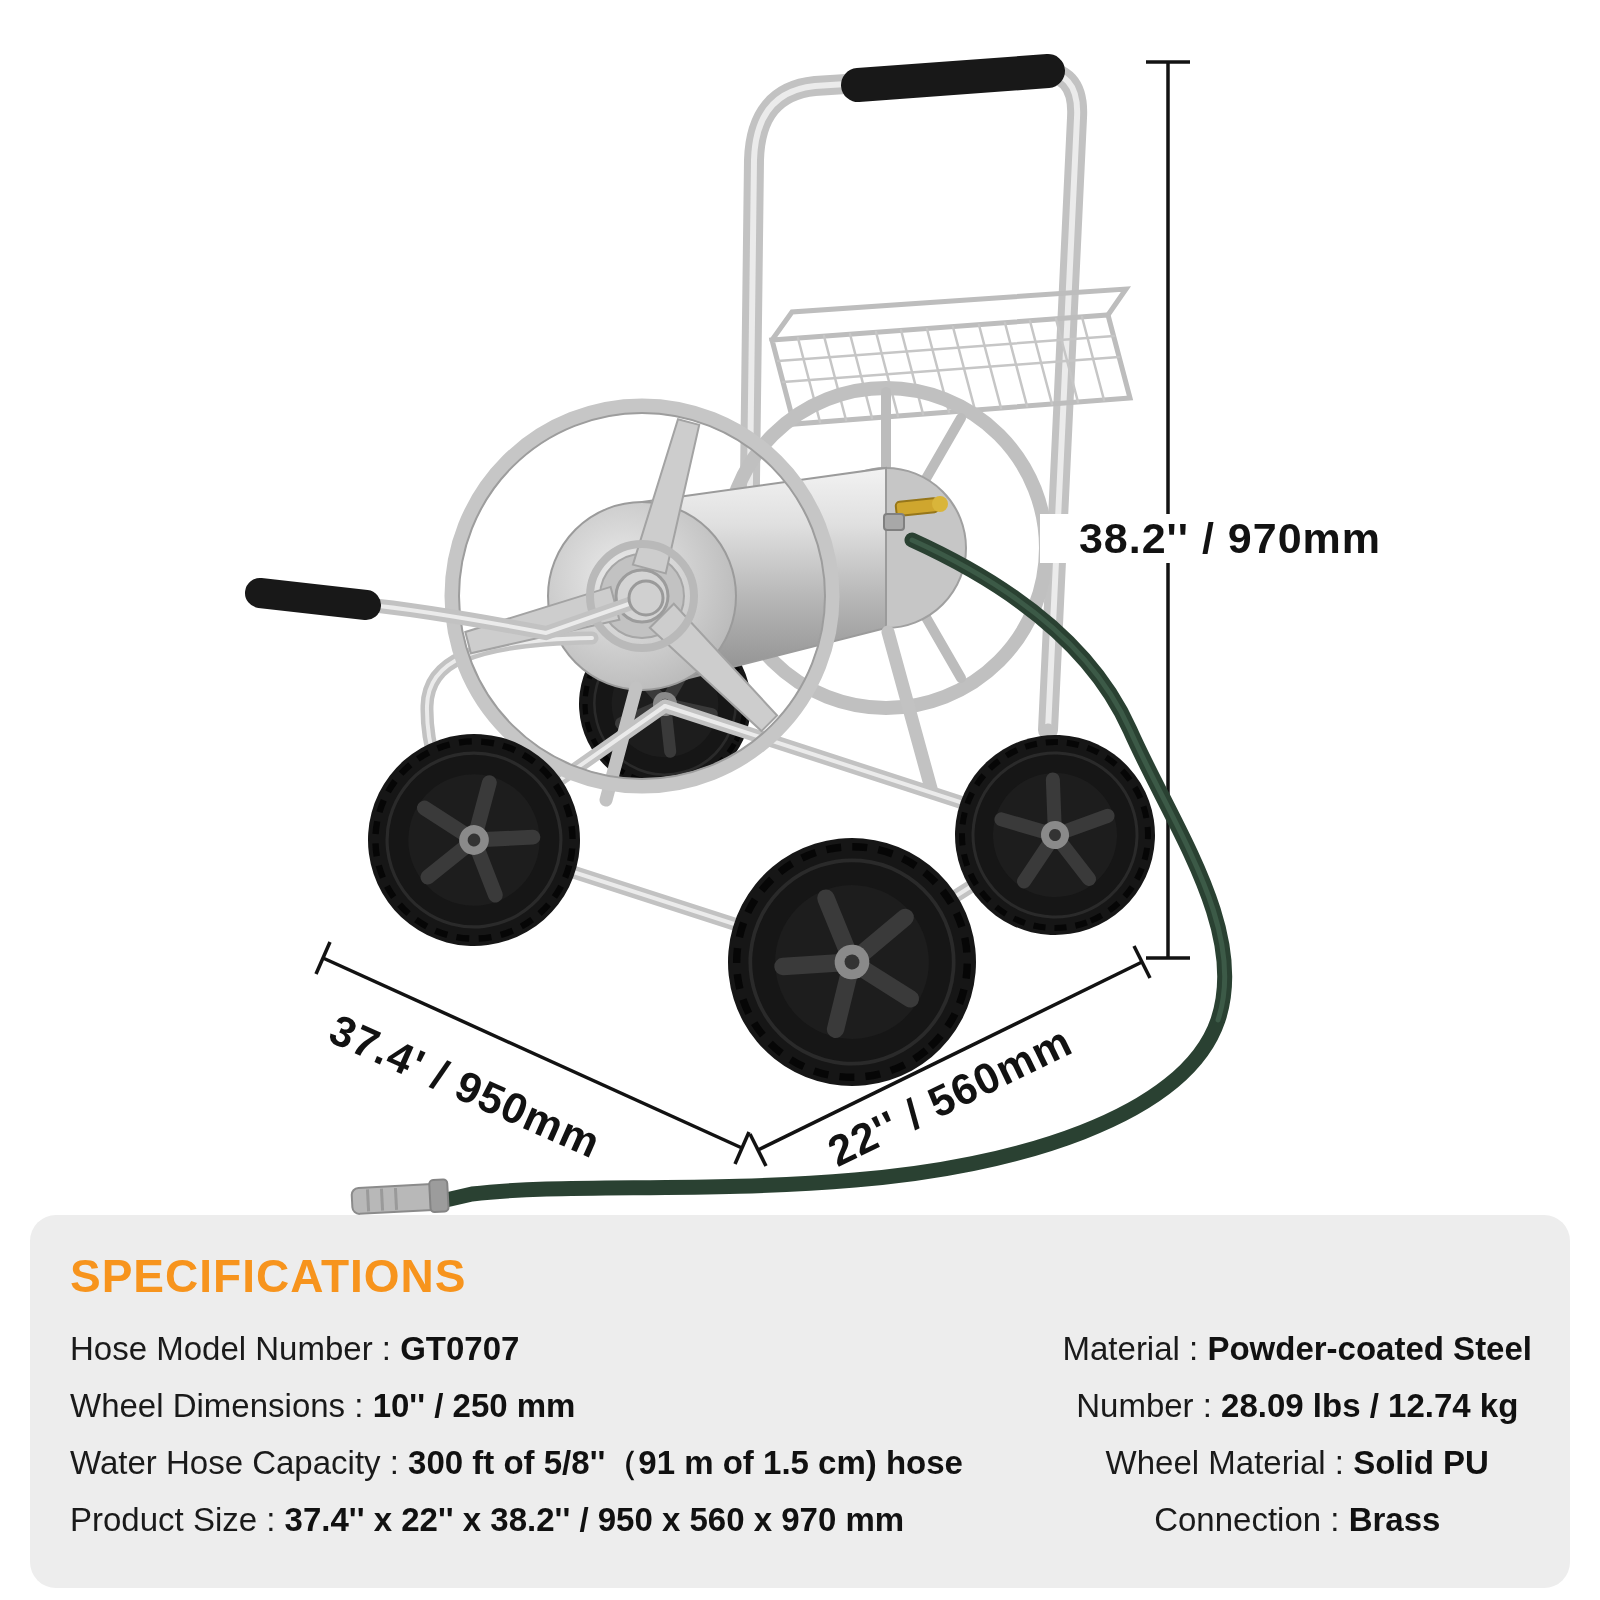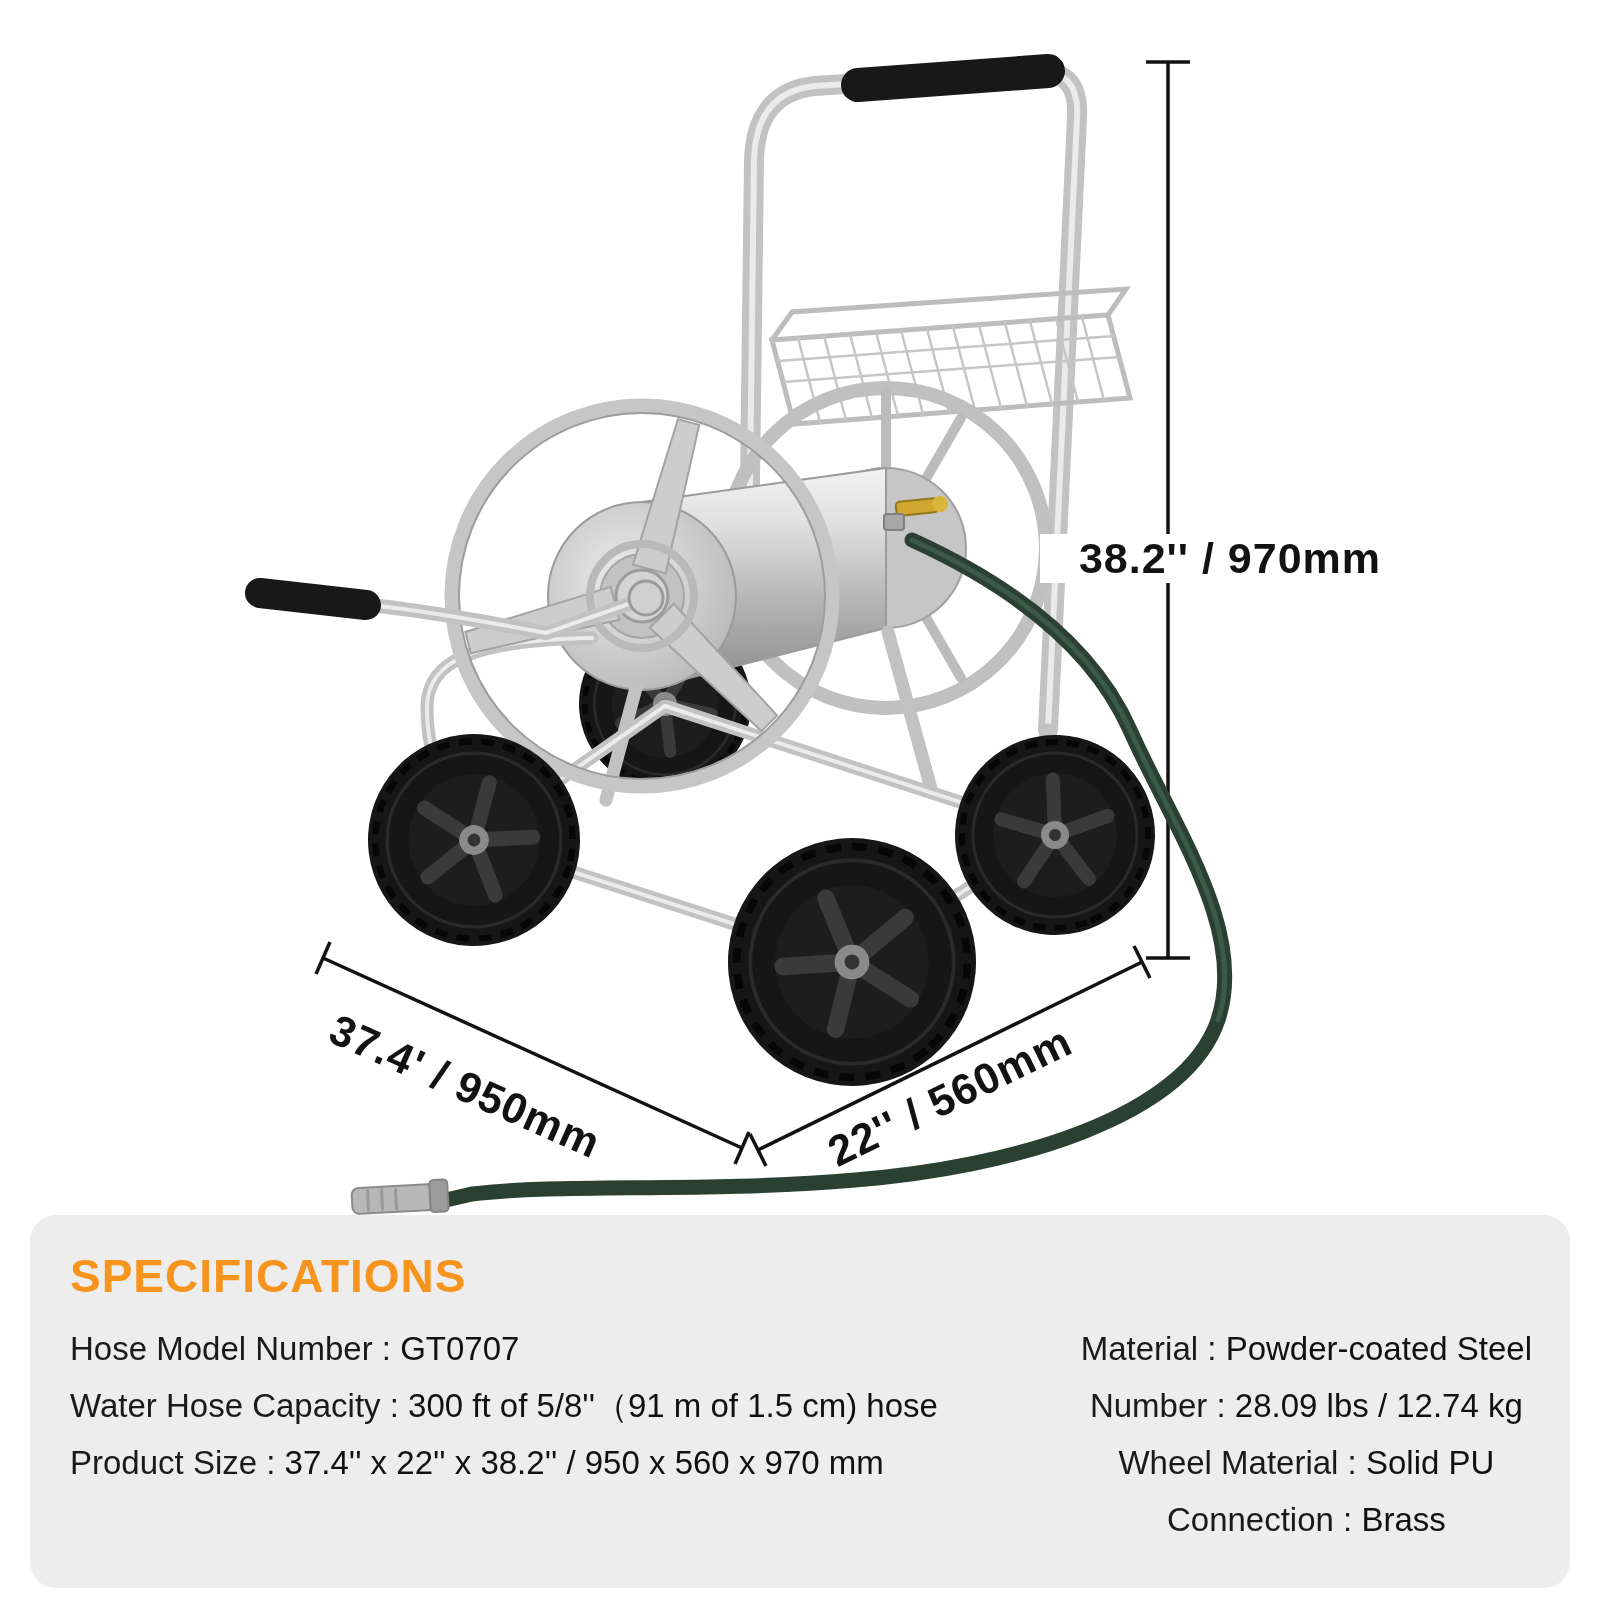--- a/index.html
+++ b/index.html
@@ -7,37 +7,37 @@
     width:1600px;height:1600px;position:relative;overflow:hidden;
     background:#ffffff;
     font-family:"Liberation Sans", sans-serif;
   }
   .illustration{position:absolute;left:0;top:0;}
   .dim-label{
     position:absolute;font-weight:bold;font-size:43px;color:#121212;
     text-align:center;letter-spacing:1px;white-space:nowrap;
     background:transparent;
   }
-  .dim-label.height{left:1040px;top:514px;width:380px;background:#fff;margin-top:20px;}
+  .dim-label.height{left:1040px;top:514px;width:380px;background:#fff;}
   .dim-label.depth{left:280px;top:1062px;width:370px;transform:rotate(24deg);transform-origin:center;}
   .dim-label.width{left:775px;top:1072px;width:350px;transform:rotate(-26deg);transform-origin:center;}
 
   .spec-panel{
     position:absolute;left:30px;top:1215px;width:1540px;height:373px;
     background:#ededed;border-radius:26px;box-sizing:border-box;
     padding:34px 38px 0 40px;
   }
   .spec-title{
     margin:0 0 26px 0;font-size:46px;font-weight:800;letter-spacing:1px;
     color:#f7941d;
   }
   .spec-columns{display:flex;justify-content:space-between;align-items:flex-start;}
   .spec-col{display:flex;flex-direction:column;gap:17px;font-size:33px;color:#1a1a1a;line-height:40px;}
   .spec-col.right{text-align:center;}
-  .spec-value{font-weight:normal;color:#111;}
+  .spec-value{font-weight:bold;color:#111;}
 </style>
 </head>
 <body>
 
 <svg class="illustration" width="1600" height="1215" viewBox="0 0 1600 1215" xmlns="http://www.w3.org/2000/svg">
   <defs>
     <linearGradient id="drumGrad" x1="0" y1="0" x2="0" y2="1">
       <stop offset="0" stop-color="#f2f2f2"></stop>
       <stop offset="0.25" stop-color="#e0e0e0"></stop>
       <stop offset="0.6" stop-color="#b5b5b5"></stop>
@@ -196,20 +196,24 @@
 
 <div class="spec-panel">
   <h2 class="spec-title" style="color: rgb(247, 148, 29);">SPECIFICATIONS</h2>
   <div class="spec-columns">
     <div class="spec-col left">
       <div class="spec-row">
         <span class="spec-label">Hose Model Number :</span>
         <span class="spec-value">GT0707</span>
       </div>
       <div class="spec-row">
+        <span class="spec-label">Wheel Dimensions :</span>
+        <span class="spec-value">10'' / 250 mm</span>
+      </div>
+      <div class="spec-row">
         <span class="spec-label">Water Hose Capacity :</span>
         <span class="spec-value">300 ft of 5/8''（91 m of 1.5 cm) hose</span>
       </div>
       <div class="spec-row">
         <span class="spec-label">Product Size :</span>
         <span class="spec-value">37.4'' x 22'' x 38.2'' / 950 x 560 x 970 mm</span>
       </div>
     </div>
     <div class="spec-col right">
       <div class="spec-row">

